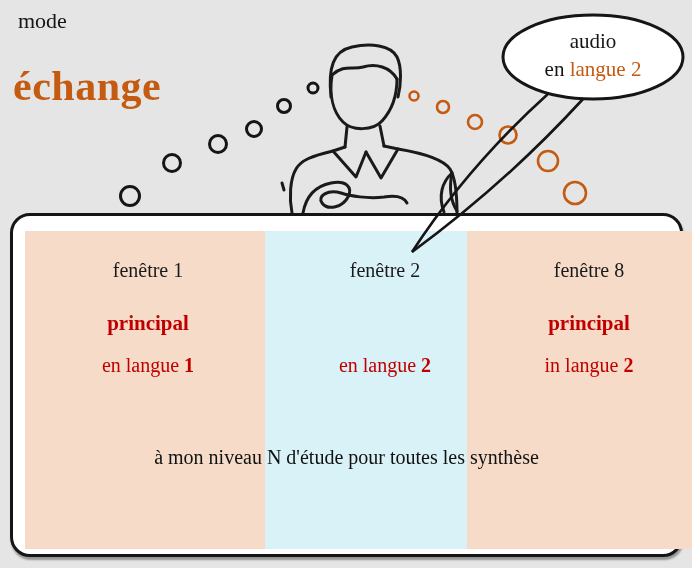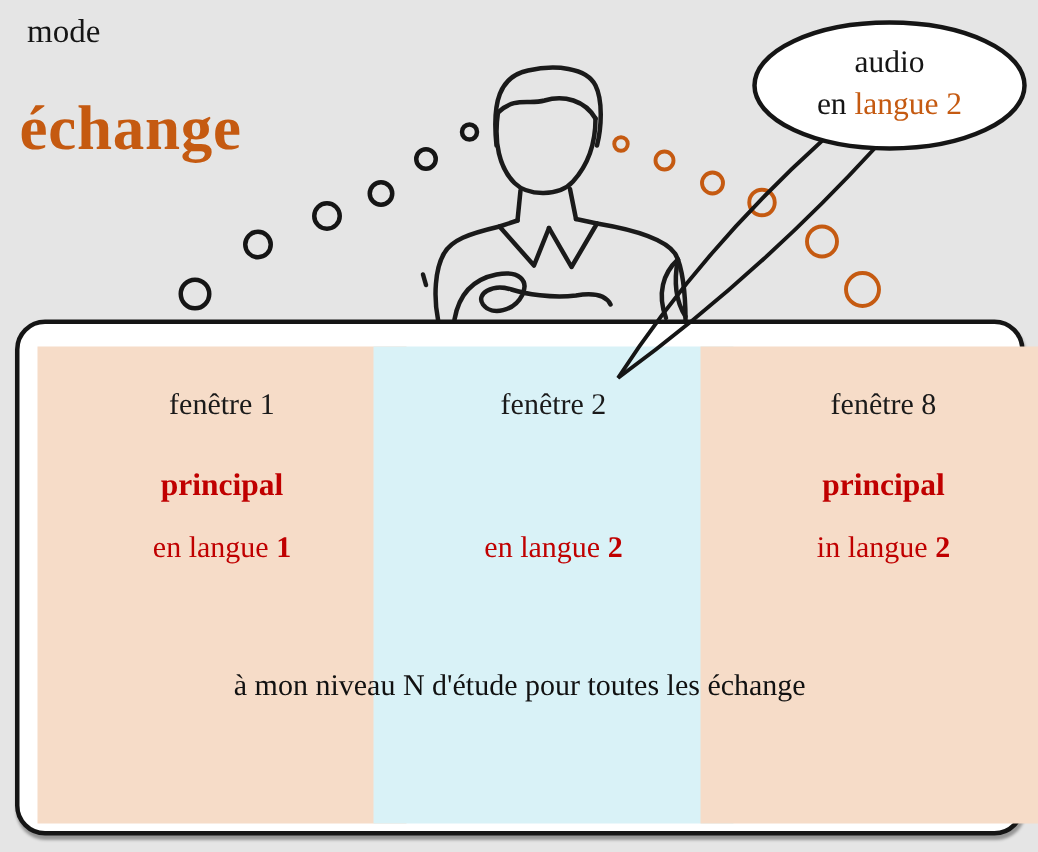--- a/index.html
+++ b/index.html
@@ -25,21 +25,21 @@
     position:absolute; left:10px; top:213px; width:673px; height:344px;
     box-sizing:border-box; background:#ffffff;
     border:3px solid #151515; border-radius:20px;
     box-shadow:1px 3px 2px rgba(0,0,0,0.35);
     z-index:2;
   }
   .win {
     position:absolute; top:15px; height:318px;padding-left:40px;
   }
   .win-1 { left:12px;  width:206px; }
-  .win-2 { left:236px; width:200px; }
+  .win-2 { left:252px; width:200px; }
   .win-3 { left:454px; width:204px; }
   .win-name {
     position:absolute; top:24px; left:0; width:100%; text-align:center;
     font-size:20px; line-height:30px; color:#1a1a1a;
   }
   .win-role {
     position:absolute; top:77px; left:0; width:100%; text-align:center;
     font-size:21px; line-height:30px; font-weight:bold; color:#C00000;
   }
   .win-lang {
@@ -122,21 +122,21 @@
       <div class="win-name">fenêtre 2</div>
       <div class="win-lang"><span>en langue </span><b>2</b></div>
     </div>
 
     <div class="win win-3" style="background: rgb(246, 220, 200);">
       <div class="win-name">fenêtre 8</div>
       <div class="win-role">principal</div>
       <div class="win-lang"><span>in langue </span><b>2</b></div>
     </div>
 
-    <div class="board-footer">à mon niveau N d'étude pour toutes les échange</div>
+    <div class="board-footer">à mon niveau N d'étude pour toutes les synthèse</div>
   </div>
 
   <svg class="art bubble-layer" viewBox="0 0 692 568" aria-hidden="true">
     <g fill="none" stroke="#151515" stroke-width="2.6">
       <path d="M549,93 Q468,166 412,252"></path>
       <path d="M583,99 Q505,184 412,252"></path>
     </g>
     <ellipse cx="593" cy="57" rx="90" ry="42" fill="#ffffff" stroke="#151515" stroke-width="3"></ellipse>
   </svg>
 

